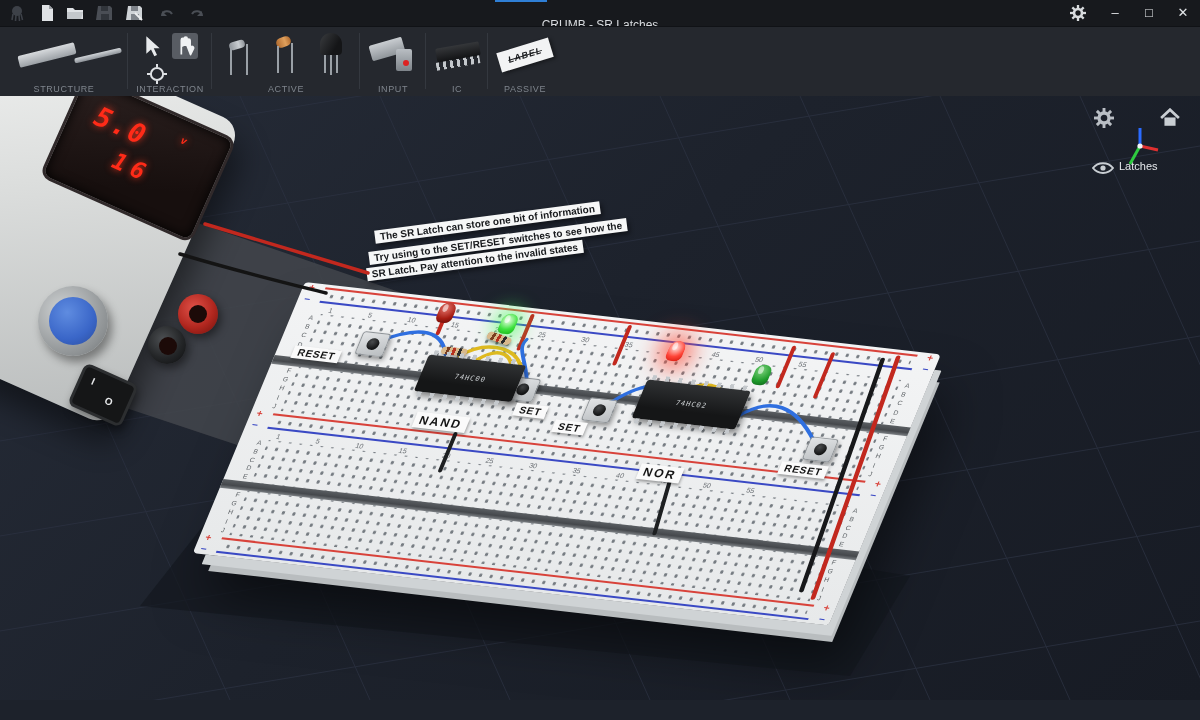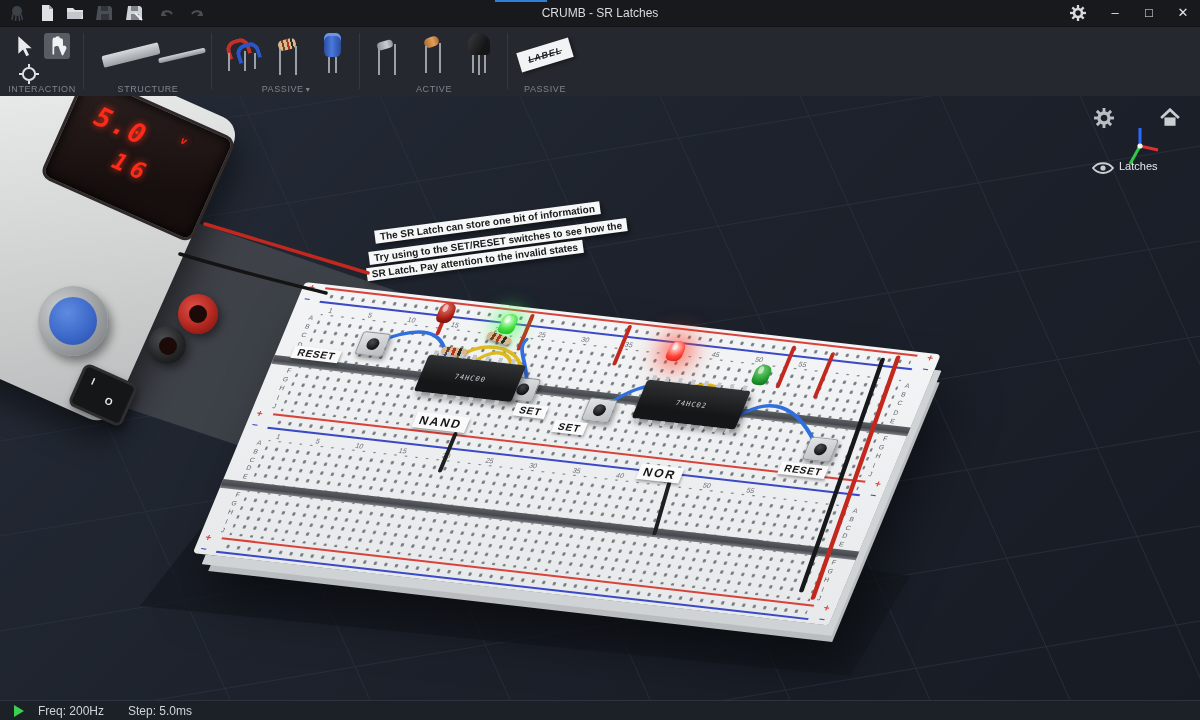--- a/index.html
+++ b/index.html
@@ -3,21 +3,21 @@
 <meta charset="utf-8">
 <style>
   html,body{margin:0;padding:0;background:#000;}
   #stage{position:relative;width:1200px;height:720px;overflow:hidden;
          font-family:"Liberation Sans",sans-serif;background:#1d222b;user-select:none;}
 
   
   .titlebar{position:absolute;left:0;top:0;width:1200px;height:26px;background:#17191d;}
   .accent{position:absolute;left:495px;top:0;width:52px;height:2px;background:#2f7fd6;}
   .tb-ico{position:absolute;top:4px;width:18px;height:18px;}
-  .tb-title{position:absolute;left:0;right:0;top:0;height:26px;line-height:26px;text-align:center;
+  .tb-title{position:absolute;left:0;right:0;top:12px;height:26px;line-height:26px;text-align:center;
             font-size:12px;color:#d8dbdf;}
   .winbtn{position:absolute;top:0;width:34px;height:26px;line-height:26px;text-align:center;
           color:#e2e5e8;font-size:13px;}
 
   
   .toolbar{position:absolute;left:0;top:26px;width:1200px;height:70px;background:#25282e;
            border-top:1px solid #101216;display:flex;}
   .tgroup{position:relative;height:70px;}
   .tdivider{position:absolute;top:6px;right:0;width:1px;height:56px;background:#34383f;}
   .glabel{position:absolute;bottom:3px;left:0;right:0;text-align:center;font-size:9px;
@@ -192,20 +192,27 @@
         </g>
     </svg>
     <div class="winbtn" style="left:1098px">–</div>
     <div class="winbtn" style="left:1132px">□</div>
     <div class="winbtn" style="left:1166px">✕</div>
   </div>
   <div class="accent"></div>
 
   <div class="toolbar">
 
+    <div class="tgroup" style="width:128px">
+      <div class="comp" style="left:18px;top:22px;width:58px;height:12px;background:linear-gradient(180deg,#d7dadd,#9ba0a5);transform:rotate(-14deg);border-radius:2px"></div>
+      <div class="comp" style="left:74px;top:26px;width:48px;height:5px;background:linear-gradient(180deg,#cfd3d7,#8f949a);transform:rotate(-13deg);border-radius:2px"></div>
+      <div class="glabel">STRUCTURE</div>
+      <div class="tdivider"></div>
+    </div>
+
     <div class="tgroup" style="width:84px">
       <div class="toolbtn" style="left:12px;top:6px">
         <svg viewBox="0 0 16 18" width="22" height="24" style="margin:2px">
             <path d="M3 1 L3 14 L6.5 10.8 L9 16 L11 15 L8.6 10 L13 10 Z" fill="#e8eaec"></path>
           </svg>
       </div>
       <div class="toolbtn sel" style="left:44px;top:6px">
         <svg viewBox="0 0 18 18" width="22" height="22" style="margin:2px">
             <path d="M6 16 V8 M6 10 V4 a1.2 1.2 0 0 1 2.4 0 V9 M8.4 9 V3 a1.2 1.2 0 0 1 2.4 0 V9 M10.8 9 V4.5 a1.2 1.2 0 0 1 2.4 0 V11 L14 9.5 a1.3 1.3 0 0 1 2 1.4 L13.5 16 Z" fill="#f0f2f4" stroke="#f0f2f4" stroke-width="1.4" stroke-linejoin="round"></path>
           </svg>
@@ -218,48 +225,20 @@
               <line x1="9" y1="15" x2="9" y2="18"></line>
               <line x1="0" y1="9" x2="3" y2="9"></line>
               <line x1="15" y1="9" x2="18" y2="9"></line>
             </g>
           </svg>
       </div>
       <div class="glabel">INTERACTION</div>
       <div class="tdivider"></div>
     </div>
 
-    <div class="tgroup" style="width:128px">
-      <div class="comp" style="left:18px;top:22px;width:58px;height:12px;background:linear-gradient(180deg,#d7dadd,#9ba0a5);transform:rotate(-14deg);border-radius:2px"></div>
-      <div class="comp" style="left:74px;top:26px;width:48px;height:5px;background:linear-gradient(180deg,#cfd3d7,#8f949a);transform:rotate(-13deg);border-radius:2px"></div>
-      <div class="glabel">STRUCTURE</div>
-      <div class="tdivider"></div>
-    </div>
-
-    <div class="tgroup" style="width:148px">
-      <div class="comp" style="left:12px;top:10px;width:34px;height:34px">
-        <div style="position:absolute;left:2px;top:2px;width:16px;height:14px;border:4px solid #c23028;border-bottom:none;border-radius:10px 10px 0 0;transform:rotate(-18deg)"></div>
-        <div style="position:absolute;left:12px;top:6px;width:16px;height:14px;border:4px solid #2b55c8;border-bottom:none;border-radius:10px 10px 0 0;transform:rotate(-18deg)"></div>
-        <div class="leg" style="left:4px;top:16px;height:18px"></div>
-          <div class="leg" style="left:20px;top:14px;height:20px"></div>
-          <div class="leg" style="left:30px;top:16px;height:16px"></div>
-      </div>
-      <div class="comp" style="left:62px;top:10px;width:30px;height:38px">
-        <div style="position:absolute;left:4px;top:2px;width:18px;height:11px;border-radius:5px;background:#d8b98c;background-image:linear-gradient(90deg,transparent 0 4px,#7a3e20 4px 6px,transparent 6px 9px,#b5321f 9px 11px,transparent 11px 13px,#2a2a2a 13px 15px,transparent 15px);transform:rotate(-14deg)"></div>
-        <div class="leg" style="left:5px;top:12px;height:26px"></div>
-          <div class="leg" style="left:21px;top:9px;height:29px"></div>
-      </div>
-      <div class="comp" style="left:108px;top:6px;width:26px;height:42px">
-        <div style="position:absolute;left:4px;top:0;width:17px;height:24px;border-radius:5px/6px;background:linear-gradient(90deg,#2a4c9c,#4a78dc 45%,#2a4c9c);box-shadow:inset 0 3px 0 #6f95e6"></div>
-        <div class="leg" style="left:8px;top:24px;height:16px"></div>
-          <div class="leg" style="left:15px;top:24px;height:16px"></div>
-      </div>
-      <div class="glabel"><span>PASSIVE</span><span class="caret">▾</span></div>
-      <div class="tdivider"></div>
-    </div>
 
     <div class="tgroup" style="width:148px">
       <div class="comp" style="left:14px;top:10px;width:28px;height:38px">
         <div style="position:absolute;left:3px;top:4px;width:16px;height:8px;border-radius:4px;background:linear-gradient(90deg,#8d9298,#caced2 60%,#8d9298);transform:rotate(-16deg)"></div>
         <div class="leg" style="left:4px;top:10px;height:28px"></div>
           <div class="leg" style="left:20px;top:7px;height:31px"></div>
       </div>
       <div class="comp" style="left:60px;top:8px;width:28px;height:40px">
         <div style="position:absolute;left:4px;top:2px;width:15px;height:10px;border-radius:5px;background:linear-gradient(90deg,#b06a2e,#e0a05c 60%,#b06a2e);transform:rotate(-20deg)"></div>
         <div class="leg" style="left:5px;top:11px;height:27px"></div>
@@ -269,21 +248,38 @@
         <div style="position:absolute;left:4px;top:0;width:22px;height:22px;border-radius:11px 11px 4px 4px;background:linear-gradient(120deg,#3a3c3f,#141517 70%)"></div>
         <div class="leg" style="left:8px;top:22px;height:18px"></div>
           <div class="leg" style="left:14px;top:22px;height:20px"></div>
           <div class="leg" style="left:20px;top:22px;height:18px"></div>
       </div>
       <div class="glabel">ACTIVE</div>
       <div class="tdivider"></div>
     </div>
 
 
-
+    <div class="tgroup" style="width:66px">
+      <div class="comp" style="left:10px;top:10px;width:46px;height:38px">
+        <div style="position:absolute;left:0;top:4px;width:34px;height:16px;background:linear-gradient(180deg,#c9cdd1,#8f959a);transform:rotate(-16deg);border-radius:2px"></div>
+        <div style="position:absolute;left:26px;top:12px;width:16px;height:22px;background:linear-gradient(180deg,#b9bec3,#7e848a);border-radius:2px"></div>
+        <div style="position:absolute;left:33px;top:23px;width:6px;height:6px;border-radius:50%;background:#d22"></div>
+      </div>
+      <div class="glabel">INPUT</div>
+      <div class="tdivider"></div>
+    </div>
+
+    <div class="tgroup" style="width:62px">
+      <div class="comp" style="left:8px;top:14px;width:48px;height:30px">
+        <div style="position:absolute;left:2px;top:4px;width:44px;height:14px;background:linear-gradient(180deg,#35373a,#121315);transform:rotate(-10deg);border-radius:2px"></div>
+        <div style="position:absolute;left:2px;top:18px;width:44px;height:8px;background:repeating-linear-gradient(90deg,#c4c8cc 0 3px,transparent 3px 7px);transform:rotate(-10deg)"></div>
+      </div>
+      <div class="glabel">IC</div>
+      <div class="tdivider"></div>
+    </div>
 
     <div class="tgroup" style="width:74px">
       <div class="comp" style="left:10px;top:18px;width:54px;height:20px;background:#f2f3f4;transform:rotate(-17deg);box-shadow:2px 2px 4px rgba(0,0,0,.4);text-align:center;font-size:9px;font-weight:bold;font-style:italic;color:#17191c;line-height:20px;letter-spacing:1px;text-decoration:line-through">LABEL</div>
       <div class="glabel">PASSIVE</div>
     </div>
   </div>
 
   <div class="viewport">
 
     <svg class="scene" width="1200" height="604">
@@ -484,18 +480,13 @@
       <line x1="20" y1="22" x2="10" y2="40" stroke="#2ecc40" stroke-width="3"></line>
       <circle cx="20" cy="22" r="2.6" fill="#f2f4f6"></circle>
     </svg>
     <svg class="hud-ico" style="left:1092px;top:64px;width:22px;height:16px" viewBox="0 0 22 14">
       <path d="M1 7 C6 0.5 16 0.5 21 7 C16 13.5 6 13.5 1 7 Z" fill="none" stroke="#c9ced3" stroke-width="2"></path>
       <circle cx="11" cy="7" r="2.6" fill="#c9ced3"></circle>
     </svg>
     <div class="hud-label" style="left:1119px;top:64px">Latches</div>
   </div>
 
-  <div class="statusbar">
-    <div class="play"></div>
-    <span class="sbtext" style="left:38px">Freq: 200Hz</span>
-    <span class="sbtext" style="left:128px">Step: 5.0ms</span>
-  </div>
 </div>
 
 </body></html>

